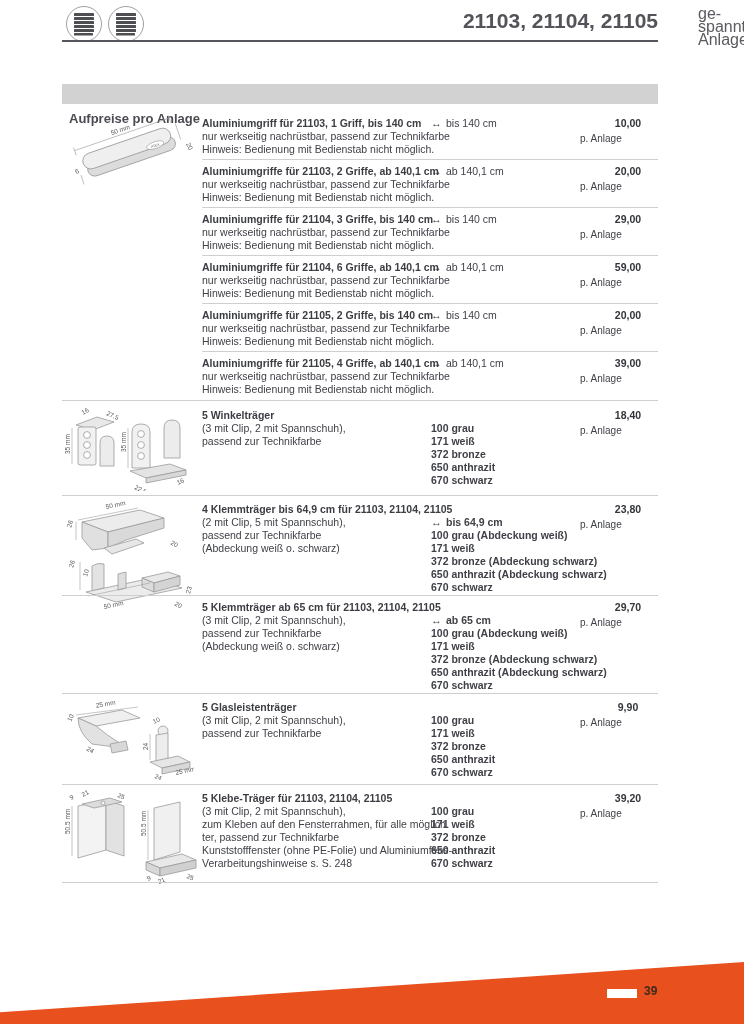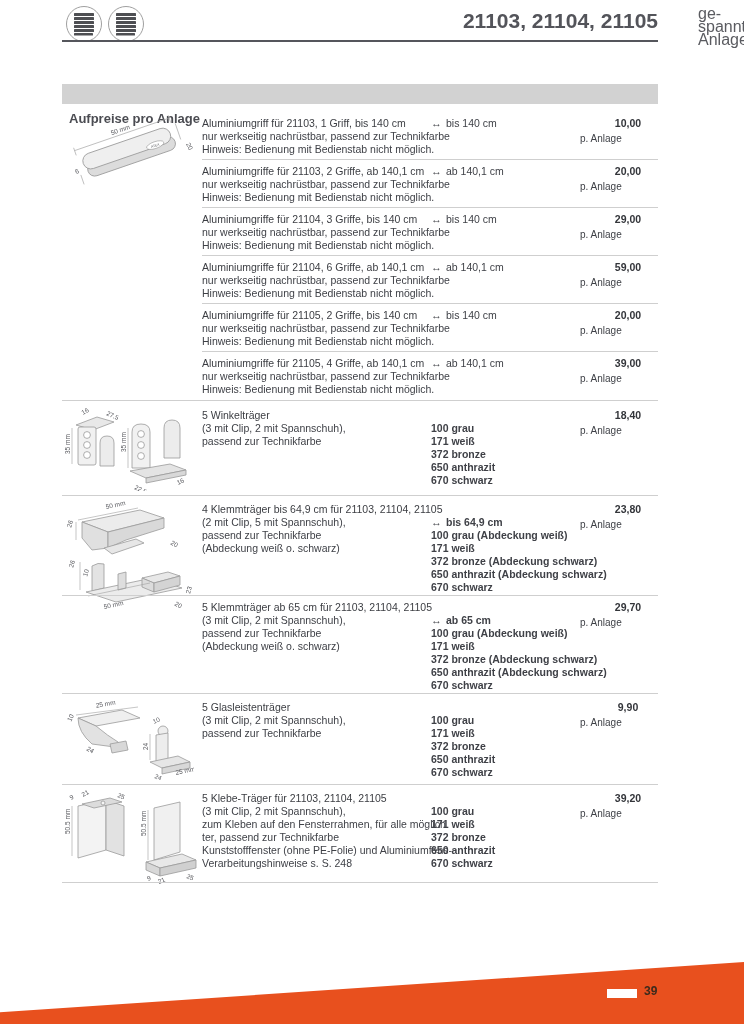--- a/index.html
+++ b/index.html
@@ -17,21 +17,21 @@
 
   
   .section-bar { position:absolute; left:62px; top:84px; width:596px; height:20px;
     background:#d2d2d2; }
   .section-bar .t { font-size:13px; font-weight:bold; color:#4b4c52; line-height:20px; padding-left:7px;margin-top:25px; }
 
   
   .content { position:absolute; left:62px; top:0; width:596px; height:960px; }
   .row { position:absolute; left:0; width:596px; }
   .cell-text { position:absolute; left:140px; top:5px; }
-  .row-title { font-size:10.5px; font-weight:normal; line-height:13px; white-space:nowrap; color:#3b3d42; }
+  .row-title { font-size:10.5px; font-weight:bold; line-height:13px; white-space:nowrap; color:#3b3d42; }
   .row-desc  { font-size:10.5px; line-height:13px; white-space:nowrap; }
   .cell-mid  { position:absolute; left:369px; top:5px; font-size:10.5px; line-height:13px; white-space:nowrap; }
   .cell-mid.offset { padding-top:13px;font-weight:bold; }
   .arrow { display:inline-block; margin-right:4px; font-size:11px; }
   .cell-unit { position:absolute; left:518px; top:21px; font-size:10px; white-space:nowrap; }
   .cell-price { position:absolute; right:0; top:5px; width:60px; text-align:center;
     font-size:10.5px; font-weight:bold; color:#33353a; }
 
   .sep { position:absolute; height:1px; background:#cfcfcf; }
 

